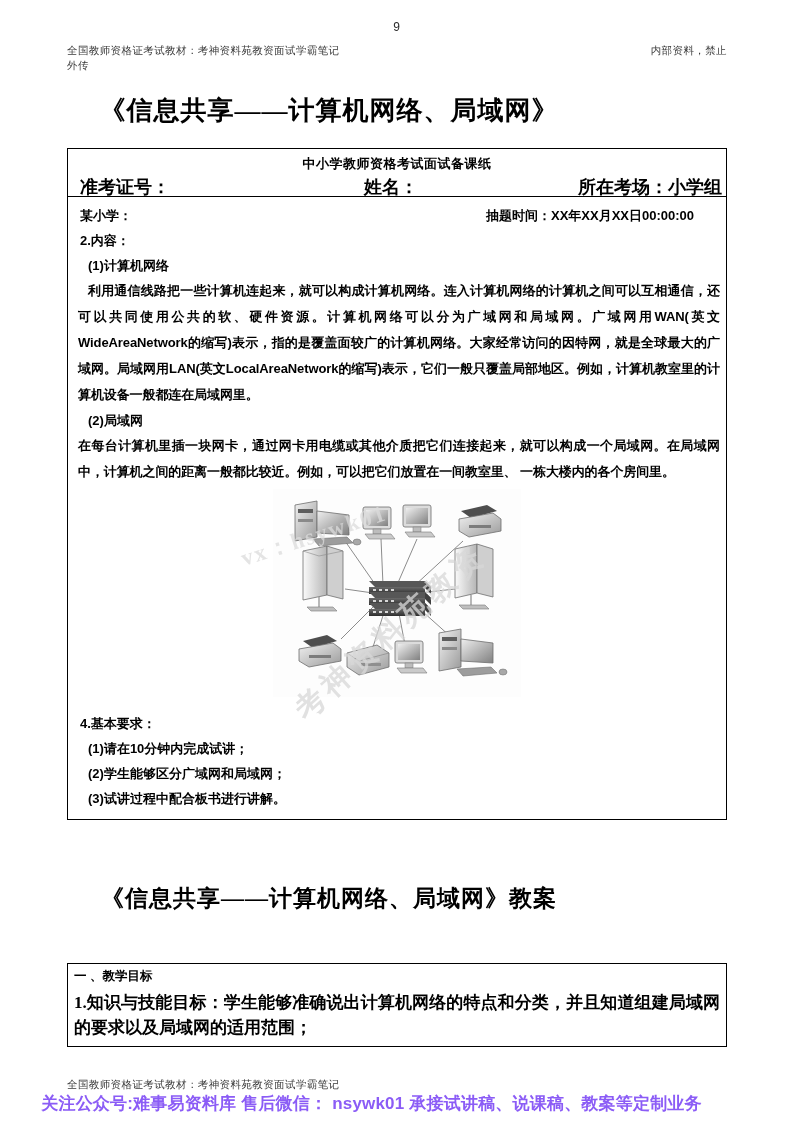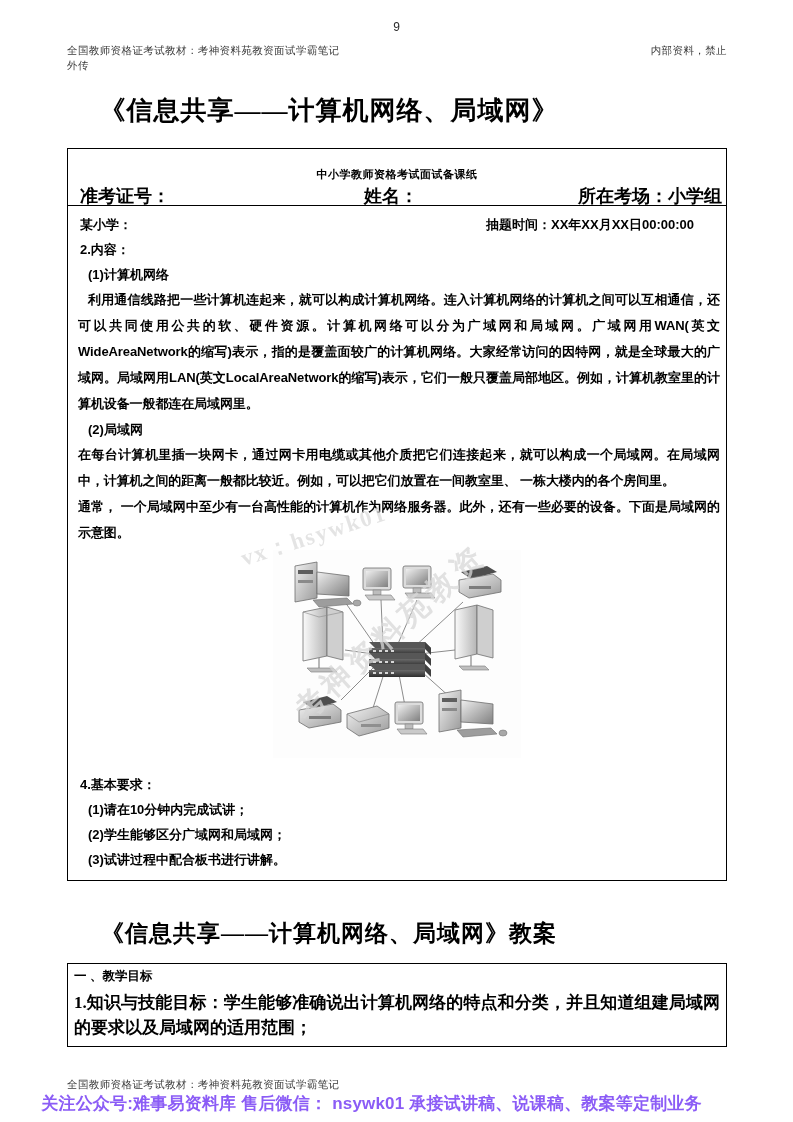--- a/index.html
+++ b/index.html
@@ -67,21 +67,21 @@
     left: 0;
     width: 658px;
     text-align: center;
     font-size: 26px;
     font-weight: bold;
     font-family: "Liberation Serif", "DejaVu Serif", serif;
     letter-spacing: 1px;
     color: #000;
   }
   #title-main { top: 93px; }
-  #title-lesson-plan { top: 918px; font-size: 23px; }
+  #title-lesson-plan { top: 883px; font-size: 23px; }
 
   
   .frame {
     position: absolute;
     left: 67px;
     width: 660px;
     border: 1.6px solid #000;
     box-sizing: border-box;
     background: #fff;
   }
@@ -93,25 +93,24 @@
     box-sizing: border-box;
   }
   .divider {
     border-bottom: 1.4px solid #000;
   }
 
   
   .sheet-title {
     text-align: center;
     font-weight: bold;
-    font-size: 11px;
+    font-size: 13px;
     padding: 6px 0 1px 0;
     font-family: "Liberation Sans", sans-serif;
     letter-spacing: .5px;
-    margin-top: 12px;
   }
   .id-row {
     position: relative;
     height: 22px;
     font-weight: bold;
     font-size: 18px;
     font-family: "Liberation Sans", sans-serif;
   }
   .id-row .f-left   { position: absolute; left: 12px;  top: 1px; }
   .id-row .f-mid    { position: absolute; left: 296px; top: 1px; }
@@ -261,21 +260,20 @@
         <span class="drawtime"><span>抽题时间：</span><span class="ts">XX年XX月XX日00:00:00</span></span>
       </div>
 
       <div class="line">2.内容：</div>
 
       <div class="line indent">(1)计算机网络</div>
       <div class="para ind1">利用通信线路把一些计算机连起来，就可以构成计算机网络。连入计算机网络的计算机之间可以互相通信，还可以共同使用公共的软、硬件资源。计算机网络可以分为广域网和局域网。广域网用WAN(英文WideAreaNetwork的缩写)表示，指的是覆盖面较广的计算机网络。大家经常访问的因特网，就是全球最大的广域网。局域网用LAN(英文LocalAreaNetwork的缩写)表示，它们一般只覆盖局部地区。例如，计算机教室里的计算机设备一般都连在局域网里。</div>
 
       <div class="line indent">(2)局域网</div>
       <div class="para">在每台计算机里插一块网卡，通过网卡用电缆或其他介质把它们连接起来，就可以构成一个局域网。在局域网中，计算机之间的距离一般都比较近。例如，可以把它们放置在一间教室里、 一栋大楼内的各个房间里。</div>
-      <div class="para">通常， 一个局域网中至少有一台高性能的计算机作为网络服务器。此外，还有一些必要的设备。下面是局域网的示意图。</div>
 
       <div class="netpic-wrap">
         <div class="netpic">
           <svg width="248" height="208" viewBox="0 0 248 208" xmlns="http://www.w3.org/2000/svg">
             <defs>
               <linearGradient id="gBox" x1="0" y1="0" x2="1" y2="1">
                 <stop offset="0" stop-color="#f2f2f2"></stop>
                   <stop offset="1" stop-color="#9a9a9a"></stop>
               </linearGradient>
               <linearGradient id="gScr" x1="0" y1="0" x2="1" y2="1">

